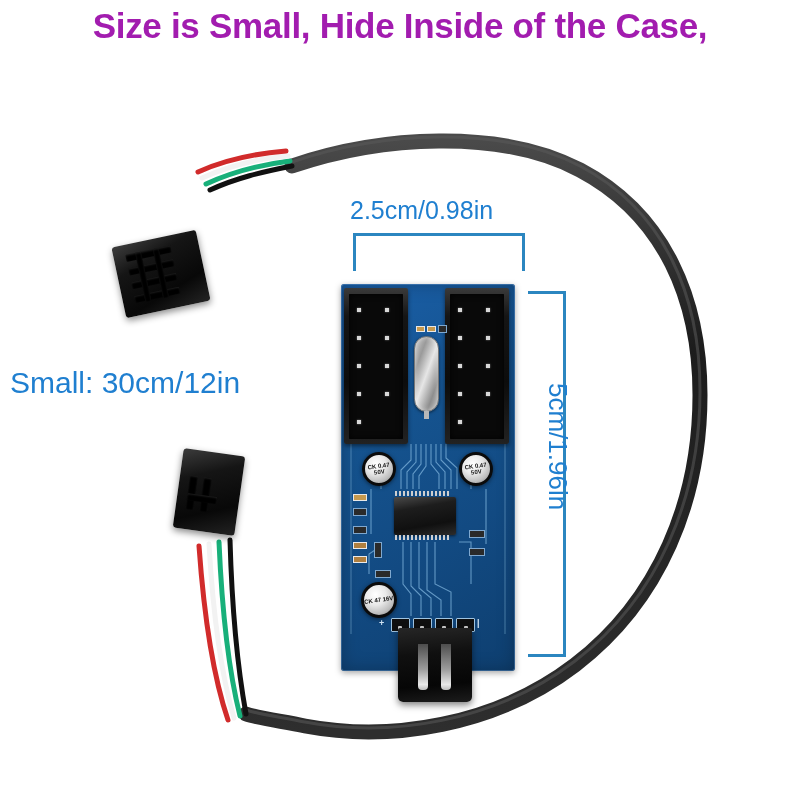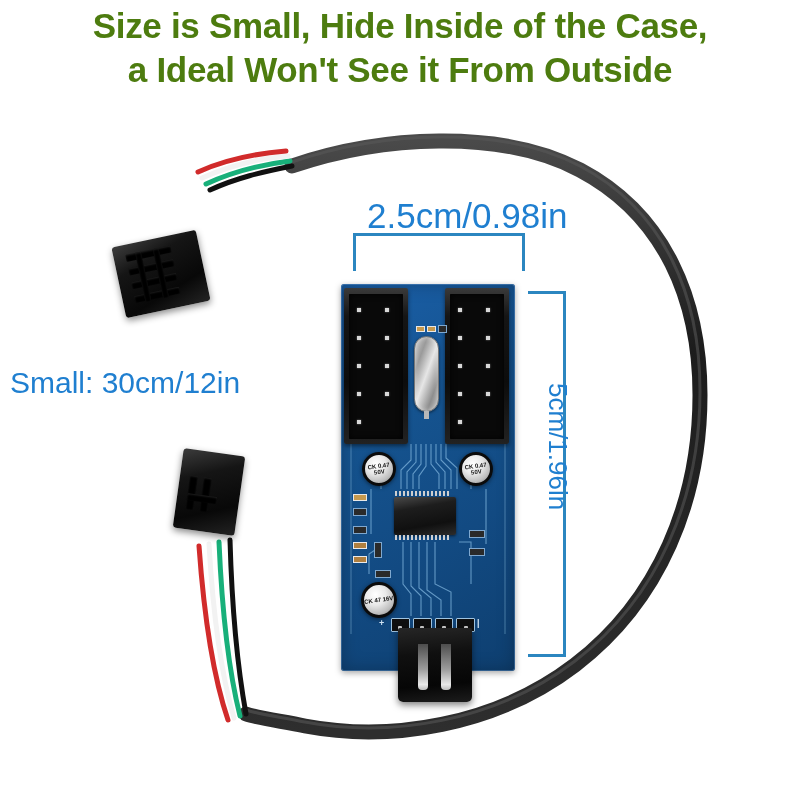--- a/index.html
+++ b/index.html
@@ -19,39 +19,39 @@
     overflow: hidden;
   }
 
   
   .headline {
     position: absolute;
     left: 0;
     top: 4px;
     width: 800px;
     text-align: center;
-    color: #4d7c0f;
+    color: #a21caf;
     font-weight: bold;
     font-size: 35px;
     line-height: 1.25;
     letter-spacing: -0.3px;
     font-stretch: condensed;
     white-space: nowrap;
   }
   .headline .l1 { display: block; }
   .headline .l2 { display: block; }
 
   
   .dim-text {
     position: absolute;
     color: #1f7fd0;
     font-size: 27px;
     white-space: nowrap;
   }
-  #dim-top-label { left: 350px; top: 196px; font-size: 35px; margin-left: 17px; }
+  #dim-top-label { left: 350px; top: 196px; font-size: 25px; }
   #dim-cable-label { left: 10px; top: 366px; font-size: 30px; color:#1f7fd0; }
   #dim-right-label {
     left: 573px; top: 383px;
     font-size: 26px;
     transform: rotate(90deg);
     transform-origin: left top;
   }
 
   
   #bracket-top {
@@ -254,21 +254,20 @@
     box-shadow: inset 0 1px 2px rgba(255,255,255,.12);
   }
 </style>
 </head>
 <body>
 
 <div id="stage">
 
   <div class="headline">
     <span class="l1">Size is Small, Hide Inside of the Case,</span>
-    <span class="l2">a Ideal Won't See it From Outside</span>
   </div>
 
   <svg id="cable-layer" viewBox="0 0 800 785" xmlns="http://www.w3.org/2000/svg">
     <defs>
       <linearGradient id="sheathGrad" x1="0" y1="0" x2="0" y2="1">
         <stop offset="0%" stop-color="#4a4a4a"></stop>
         <stop offset="35%" stop-color="#1c1c1c"></stop>
         <stop offset="100%" stop-color="#2e2e2e"></stop>
       </linearGradient>
     </defs>

